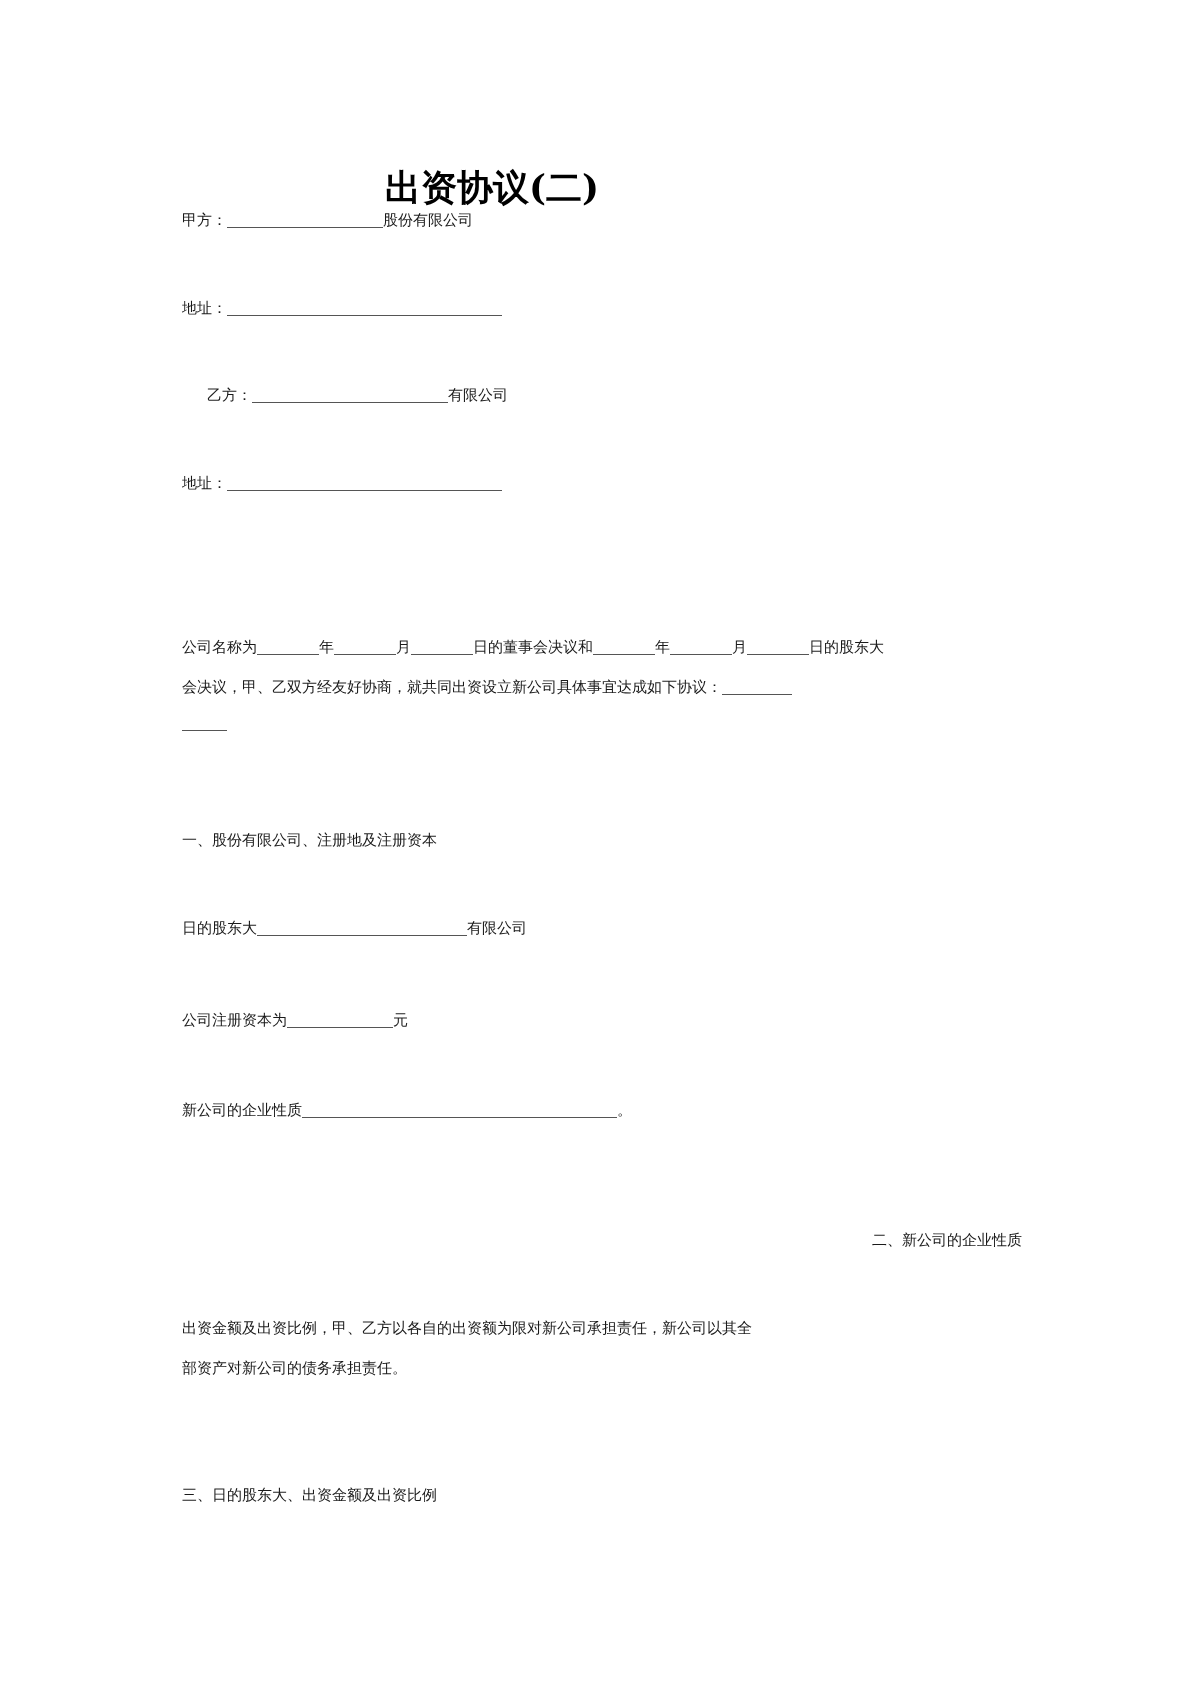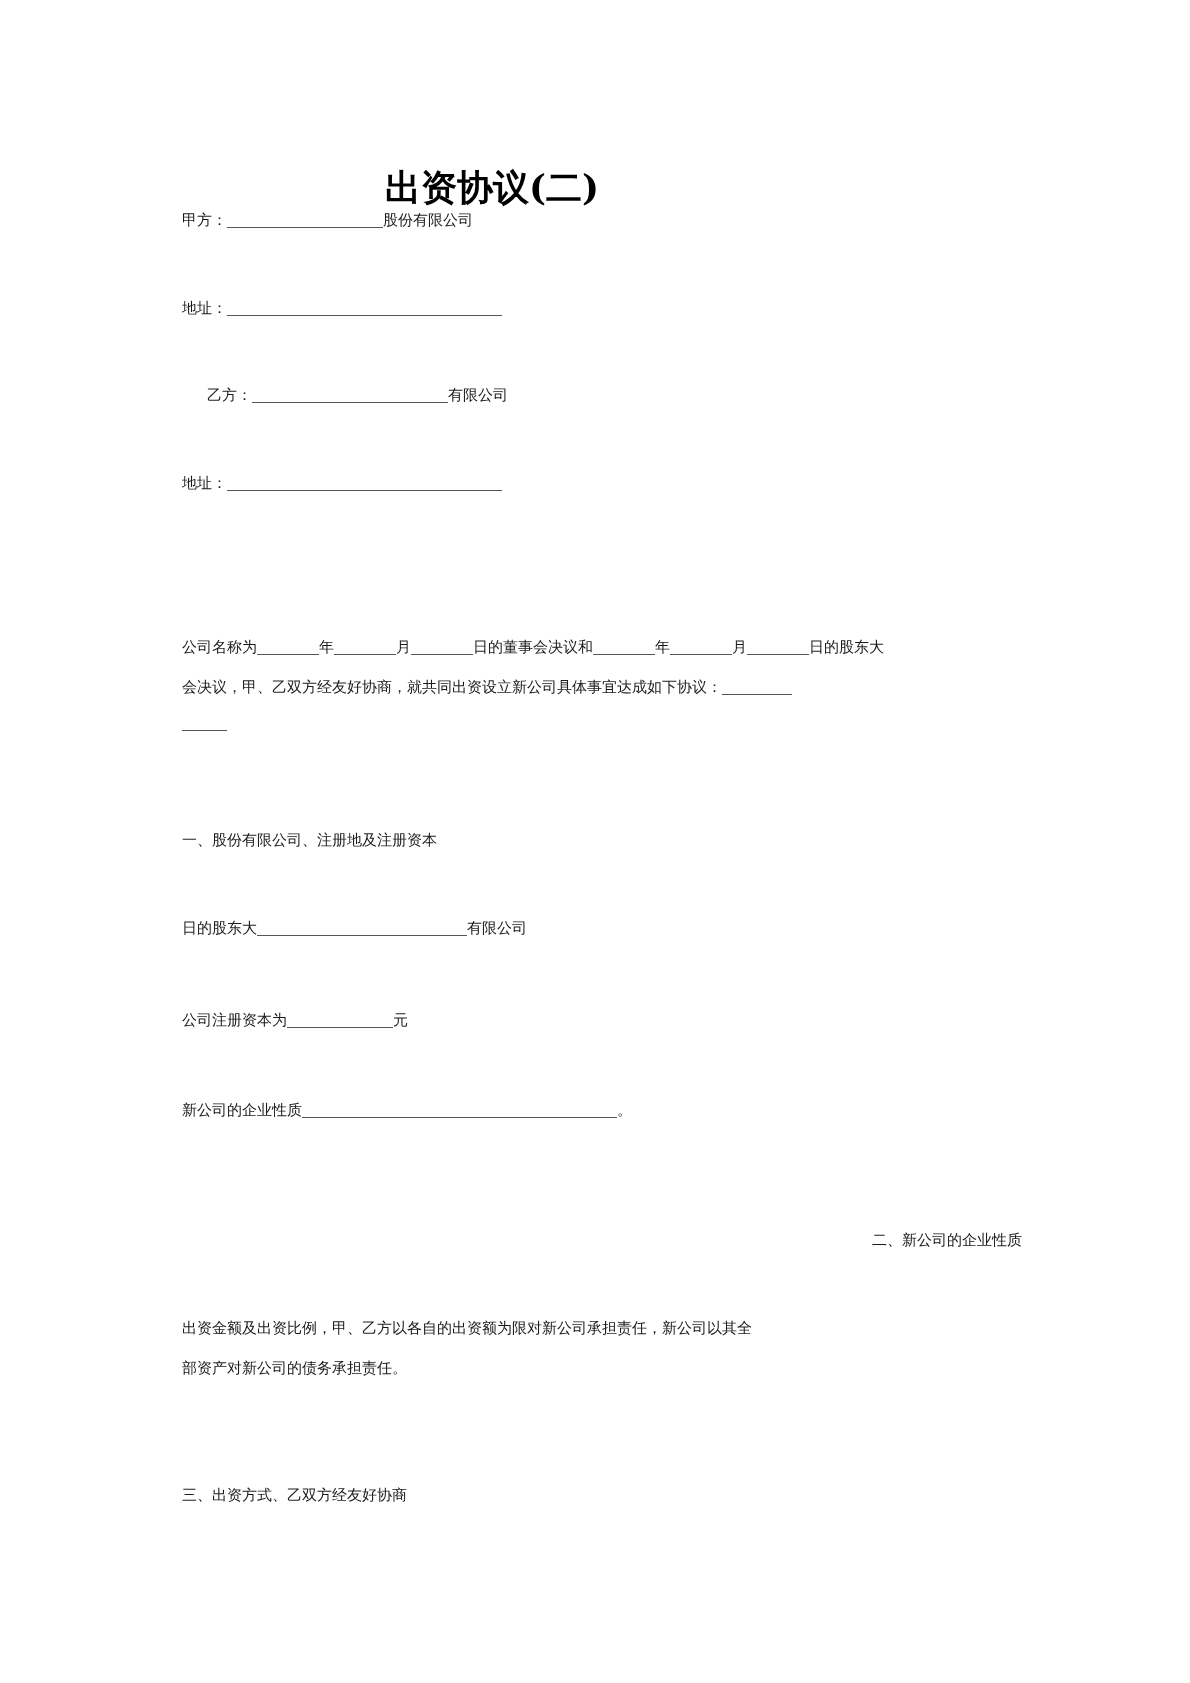--- a/index.html
+++ b/index.html
@@ -61,15 +61,15 @@
 
   <div class="line" style="top:1090px;">
     <span>新公司的企业性质</span><span class="blank" style="width:315px;"></span><span>。</span>
   </div>
 
   <div class="line" style="top:1220px;text-align:right;">二、新公司的企业性质</div>
 
   <div class="line" style="top:1308px;">出资金额及出资比例，甲、乙方以各自的出资额为限对新公司承担责任，新公司以其全</div>
   <div class="line" style="top:1348px;">部资产对新公司的债务承担责任。</div>
 
-  <div class="line" style="top:1475px;">三、出资方式、乙双方经友好协商</div>
+  <div class="line" style="top:1475px;">三、日的股东大、出资金额及出资比例</div>
 
 </div>
 
 </body></html>

